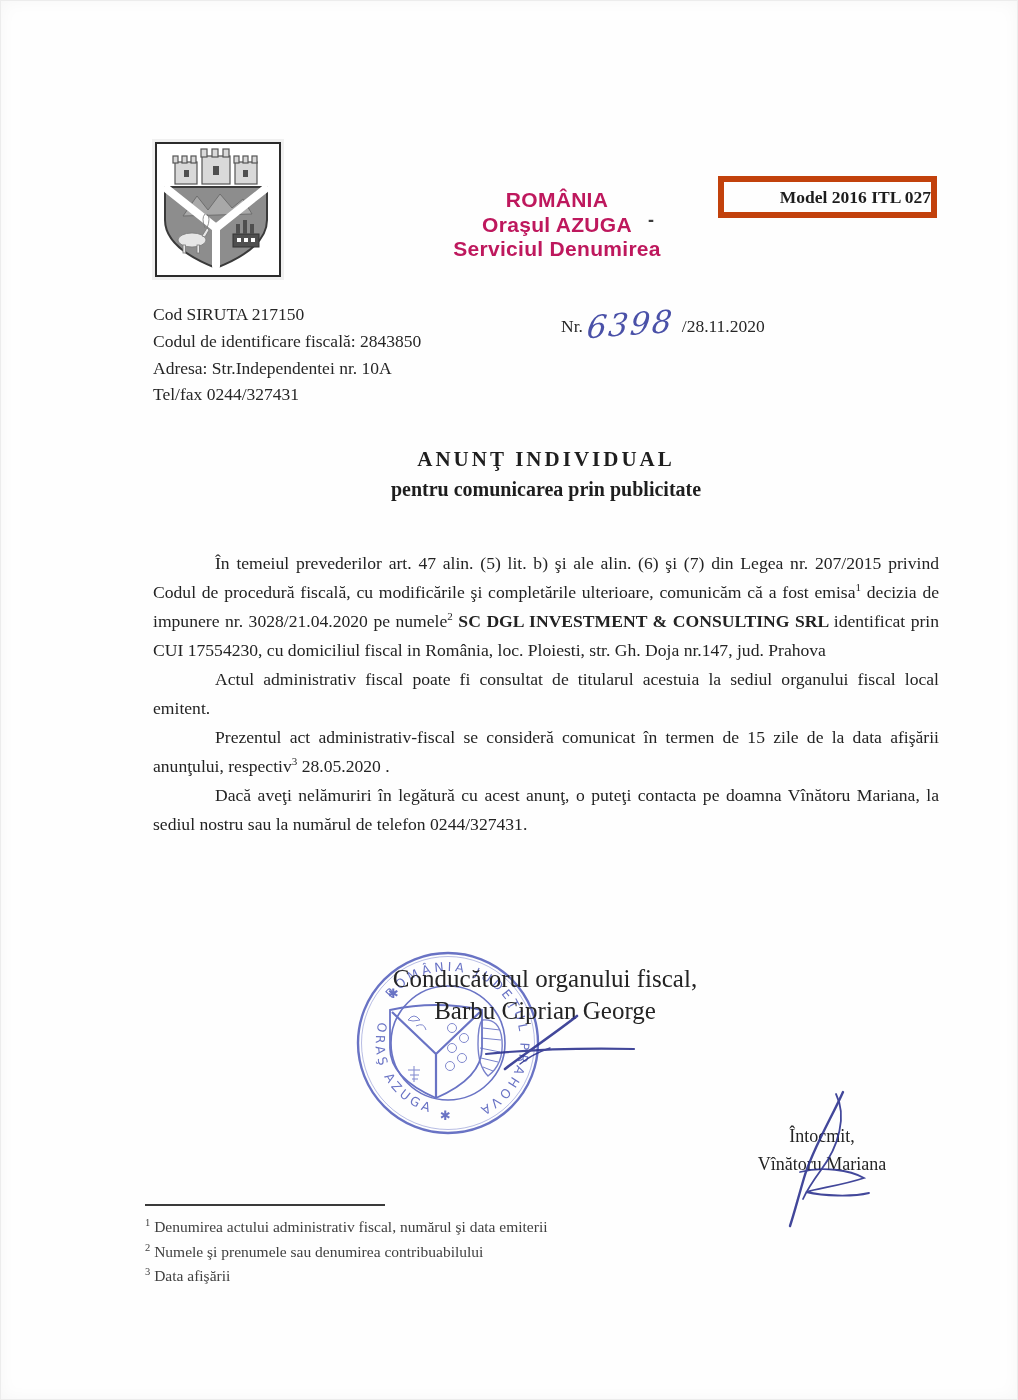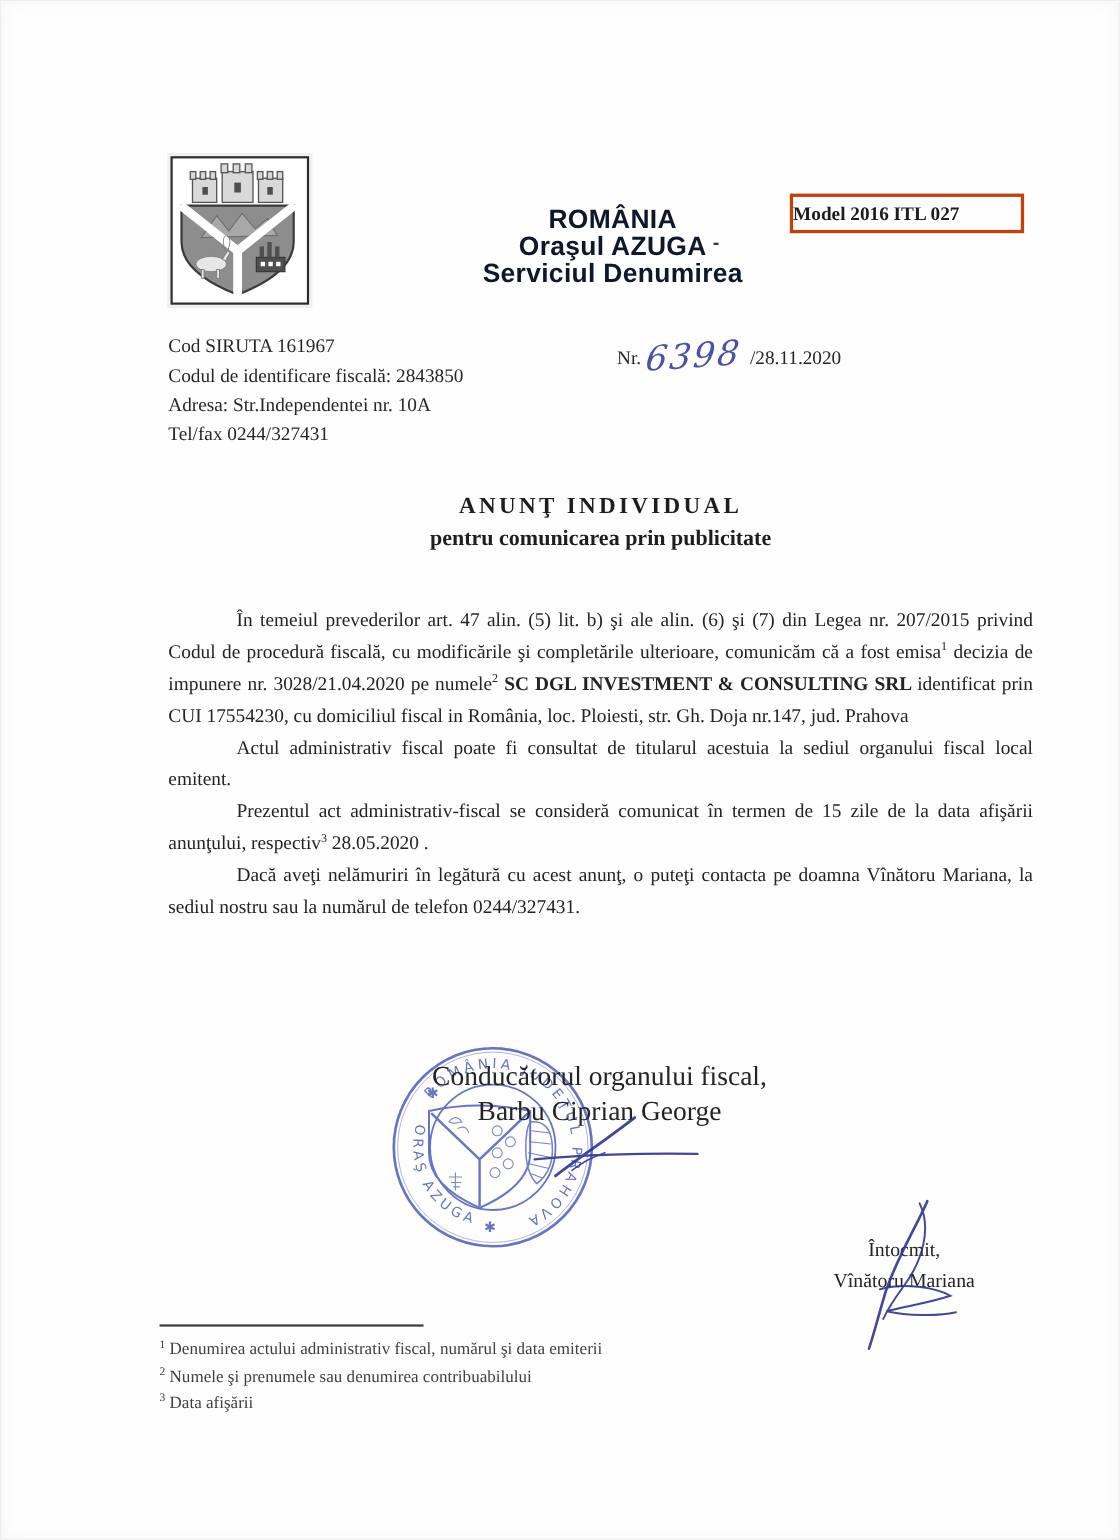--- a/index.html
+++ b/index.html
@@ -16,31 +16,31 @@
   .logo-box{
     position:absolute;left:155px;top:142px;width:122px;height:131px;
     border:2px solid #2b2b2b;background:#fff;
     box-shadow:0 0 0 3px #f0f0f0;
   }
   
   .header-block{
     position:absolute;left:417px;top:188px;width:280px;
     text-align:center;
     font-family:"Liberation Sans","DejaVu Sans",sans-serif;
-    font-weight:bold;font-size:24px;line-height:24.5px;color:#0f172a;
+    font-weight:bold;font-size:21px;line-height:24.5px;color:#be185d;
     letter-spacing:.3px;
   }
   .header-dash{
     position:absolute;left:648px;top:210px;
     font-family:"Liberation Sans",sans-serif;font-weight:bold;color:#3c3c3c;font-size:18px;
   }
   .model-box{
     position:absolute;left:718px;top:176px;width:207px;height:30px;
-    border:3px solid #c2410c;
-    font-weight:bold;font-size:17.5px;line-height:30px;text-align:left;color:#1d1d1d;
+    border:6px solid #c2410c;
+    font-weight:bold;font-size:17.5px;line-height:30px;text-align:right;color:#1d1d1d;
   }
   .issuer-block{
     position:absolute;left:153px;top:301px;
     font-size:17.5px;line-height:26.8px;color:#262626;
   }
   .nr-line{
     position:absolute;left:561px;top:303px;
     font-size:17.5px;color:#262626;white-space:nowrap;
   }
   .nr-hand{
@@ -141,21 +141,21 @@
   <div class="header-block">
     <div>ROMÂNIA</div>
     <div>Oraşul AZUGA</div>
     <div>Serviciul Denumirea</div>
   </div>
   <div class="header-dash">-</div>
 
   <div class="model-box">Model 2016 ITL 027</div>
 
   <div class="issuer-block">
-    <div>Cod SIRUTA 161967</div>
+    <div>Cod SIRUTA 217150</div>
     <div>Codul de identificare fiscală: 2843850</div>
     <div>Adresa: Str.Independentei nr. 10A</div>
     <div>Tel/fax 0244/327431</div>
   </div>
 
   <div class="nr-line">
     <span>Nr.</span><span class="nr-hand">6398</span><span>/28.11.2020</span>
   </div>
 
   <div class="title-block">

